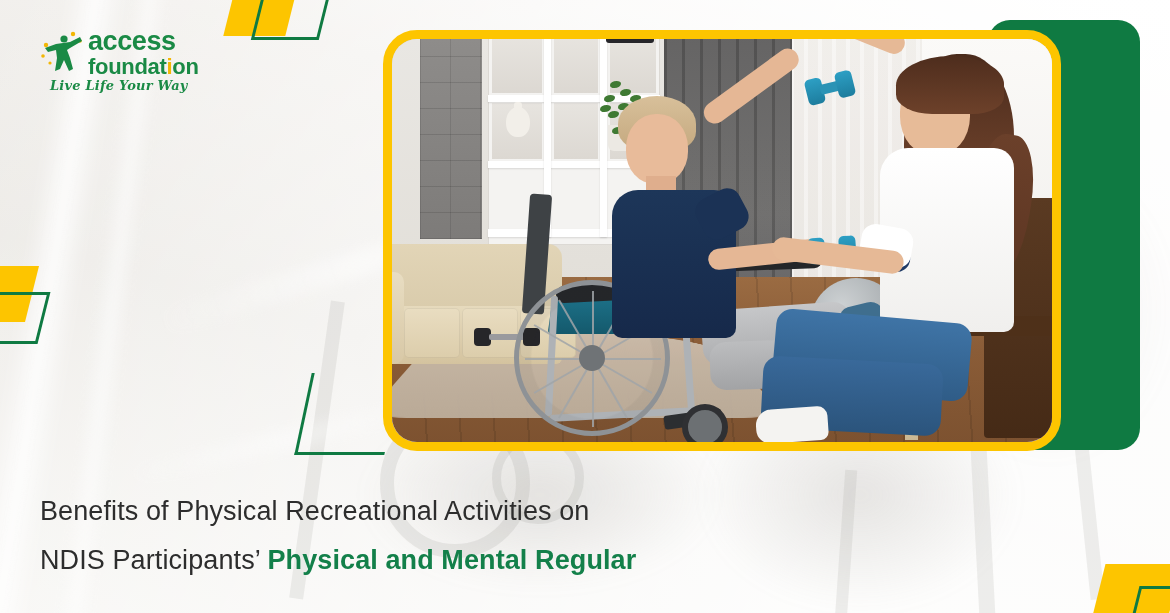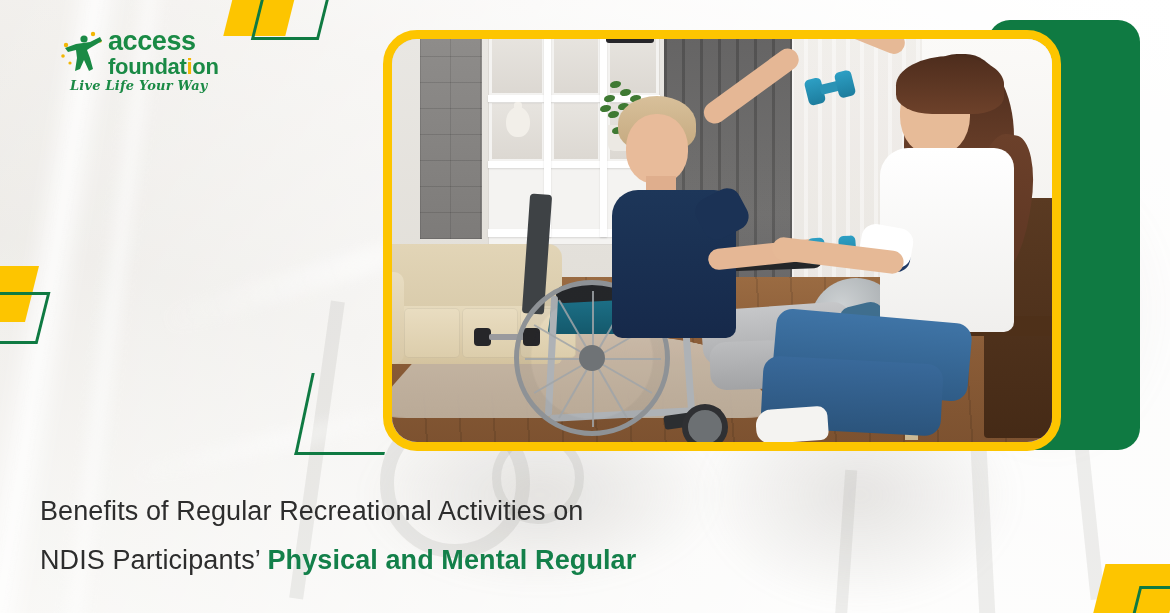--- a/index.html
+++ b/index.html
@@ -465,21 +465,21 @@
     position: absolute; right: -4px; top: 168px; width: 78px; height: 240px;
     background: linear-gradient(180deg,#5a3a22 0%, #452a16 100%);
     border-radius: 4px;
   }
   .t-chair-seat {
     position: absolute; right: -8px; top: 286px; width: 112px; height: 20px;
     background: #4e3019; border-radius: 3px;
   }
 
   
-  .logo { position: absolute; left: 60px; top: 28px; width: 190px; height: 62px; }
+  .logo { position: absolute; left: 40px; top: 28px; width: 190px; height: 62px; }
   .logo-figure { position: absolute; left: 0; top: 2px; width: 46px; height: 44px; }
   .logo-text { position: absolute; left: 48px; top: 0; }
   .logo-access {
     font-size: 27px; font-weight: 700; color: #1a8a45; letter-spacing: -0.4px; line-height: 1.0;
   }
   .logo-foundation {
     font-size: 22px; font-weight: 700; color: #1a8a45; letter-spacing: -0.3px; line-height: 1.05;
   }
   .logo-foundation .dot-i { color: #f2b705; }
   .logo-tagline {
@@ -676,17 +676,17 @@
       </svg>
     </div>
     <div class="logo-text">
       <div class="logo-access">access</div>
       <div class="logo-foundation"><span>foundat</span><span class="dot-i">i</span><span>on</span></div>
     </div>
     <div class="logo-tagline">Live Life Your Way</div>
   </div>
 
   <h1 class="headline">
-    <span class="hl-line">Benefits of Regular Recreational Activities on</span>
+    <span class="hl-line">Benefits of Physical Recreational Activities on</span>
     <span class="hl-line"><span>NDIS Participants’ </span><span class="hl-accent">Physical and Mental Regular</span></span>
   </h1>
 
 </div>
 
 </body></html>

